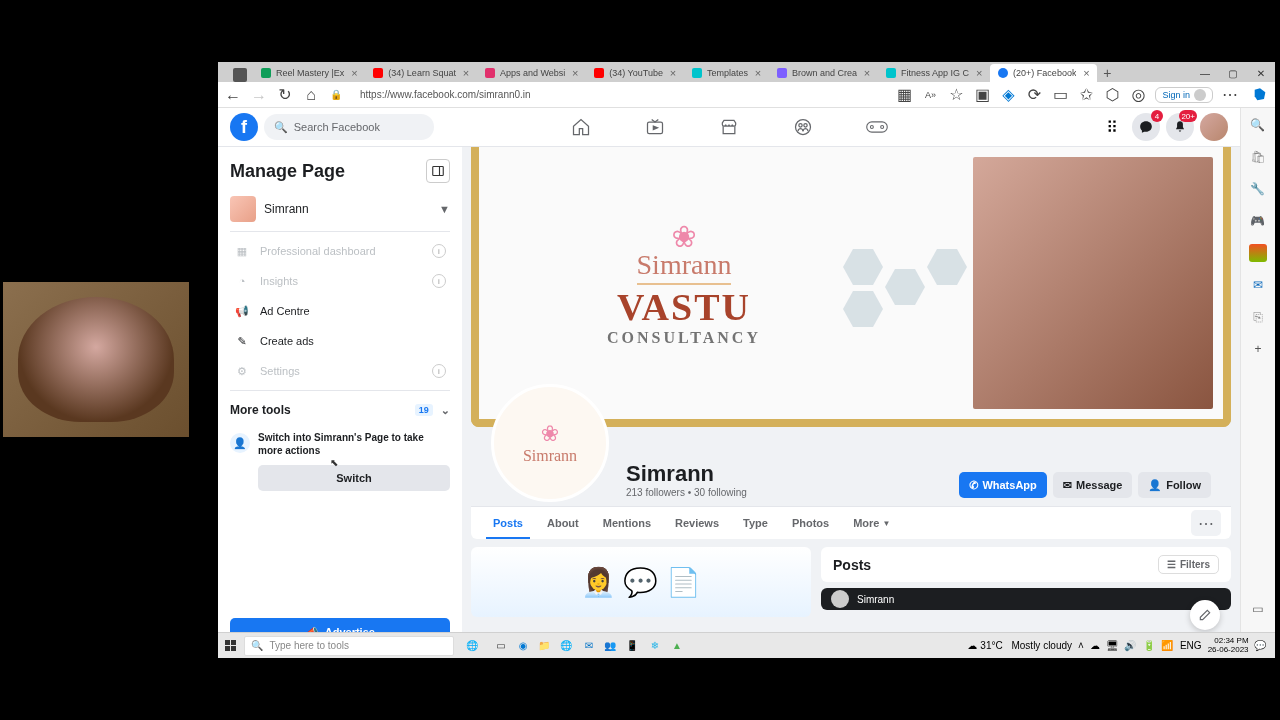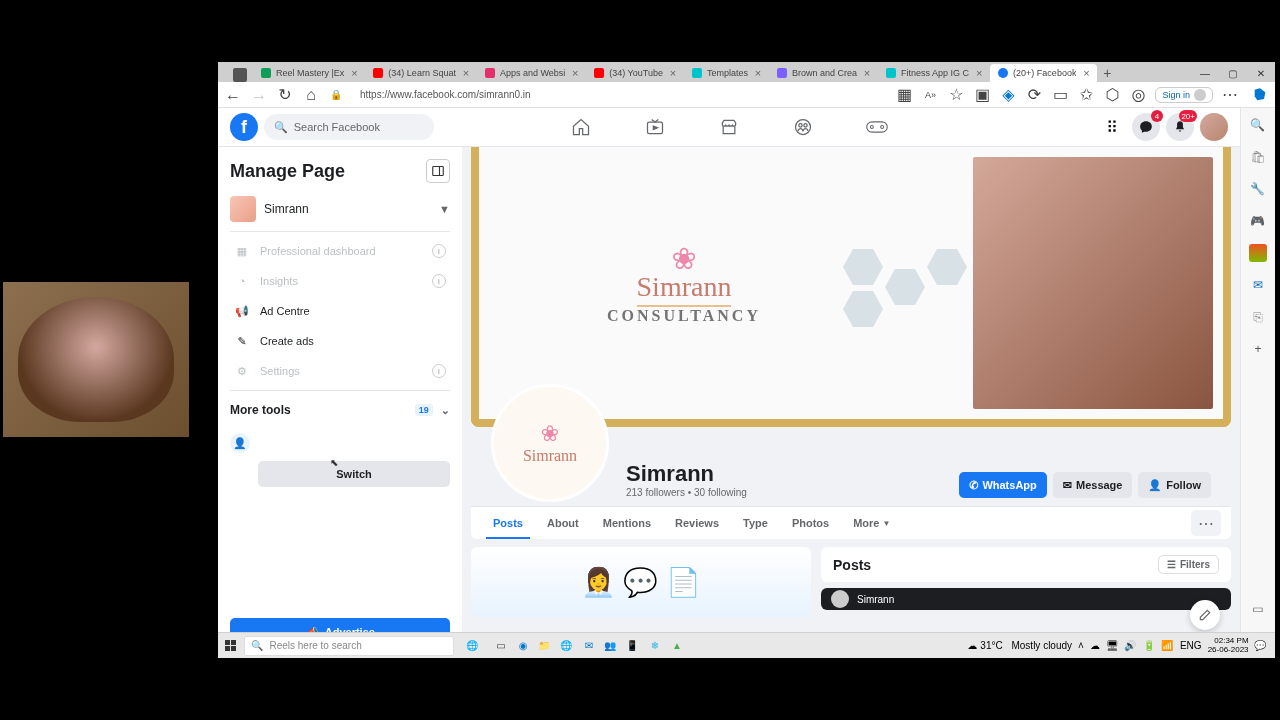--- a/index.html
+++ b/index.html
@@ -298,20 +298,21 @@
           <div class="more-tools-row">
             <span>More tools</span>
             <span style="display:flex;align-items:center;gap:4px;">
                 <span class="mt-badge">19</span>
                 <span class="chev">⌄</span>
               </span>
           </div>
           <div class="switch-card">
             <div class="switch-row">
               <span class="switch-icon">👤</span>
+              <span class="switch-text">Switch into Simrann's Page to take more actions</span>
             </div>
             <div class="switch-btn">Switch</div>
           </div>
           <span class="cursor" style="left:112px; top:310px;">⬉</span>
           <div class="ad-btn">
             <span>📣</span>
             <span>Advertise</span>
           </div>
         </div>
 
@@ -319,20 +320,21 @@
           <div class="cover">
             <div class="hex-bg">
               <div class="hex" style="left:0;top:0"></div>
                 <div class="hex" style="left:42px;top:20px"></div>
                 <div class="hex" style="left:0;top:42px"></div>
                 <div class="hex" style="left:84px;top:0"></div>
             </div>
             <div class="cover-left">
               <span class="cover-lotus">❀</span>
               <span class="cover-sim" style="border-bottom:2px solid #e8c090;padding-bottom:2px;">Simrann</span>
+              <span class="cover-vastu">VASTU</span>
               <span class="cover-cons">CONSULTANCY</span>
             </div>
             <div class="cover-right"></div>
           </div>
           <div class="profile-row">
             <div class="profile-pic">
               <span style="font-size:22px;color:#e8a">❀</span>
               <span style="font-family:cursive;font-size:16px;color:#c87a6b">Simrann</span>
             </div>
             <div class="profile-info">
@@ -414,21 +416,21 @@
   <span class="tb-win">
       <svg width="12" height="12" viewBox="0 0 12 12">
         <rect x="0" y="0" width="5" height="5" fill="#333"></rect>
         <rect x="6" y="0" width="5" height="5" fill="#333"></rect>
         <rect x="0" y="6" width="5" height="5" fill="#333"></rect>
         <rect x="6" y="6" width="5" height="5" fill="#333"></rect>
       </svg>
     </span>
   <div class="tb-search">
       <span>🔍</span>
-      <span>Reels here to search</span>
+      <span>Type here to tools</span>
     </div>
   <span style="width:30px;text-align:center">🌐</span>
   <span class="tb-win">▭</span>
   <span class="tb-win" style="color:#0078d4">◉</span>
   <span class="tb-win" style="color:#f0b000">📁</span>
   <span class="tb-win">🌐</span>
   <span class="tb-win" style="color:#0072c6">✉</span>
   <span class="tb-win" style="color:#4b53bc">👥</span>
   <span class="tb-win">📱</span>
   <span class="tb-win" style="color:#29b5e8">❄</span>

